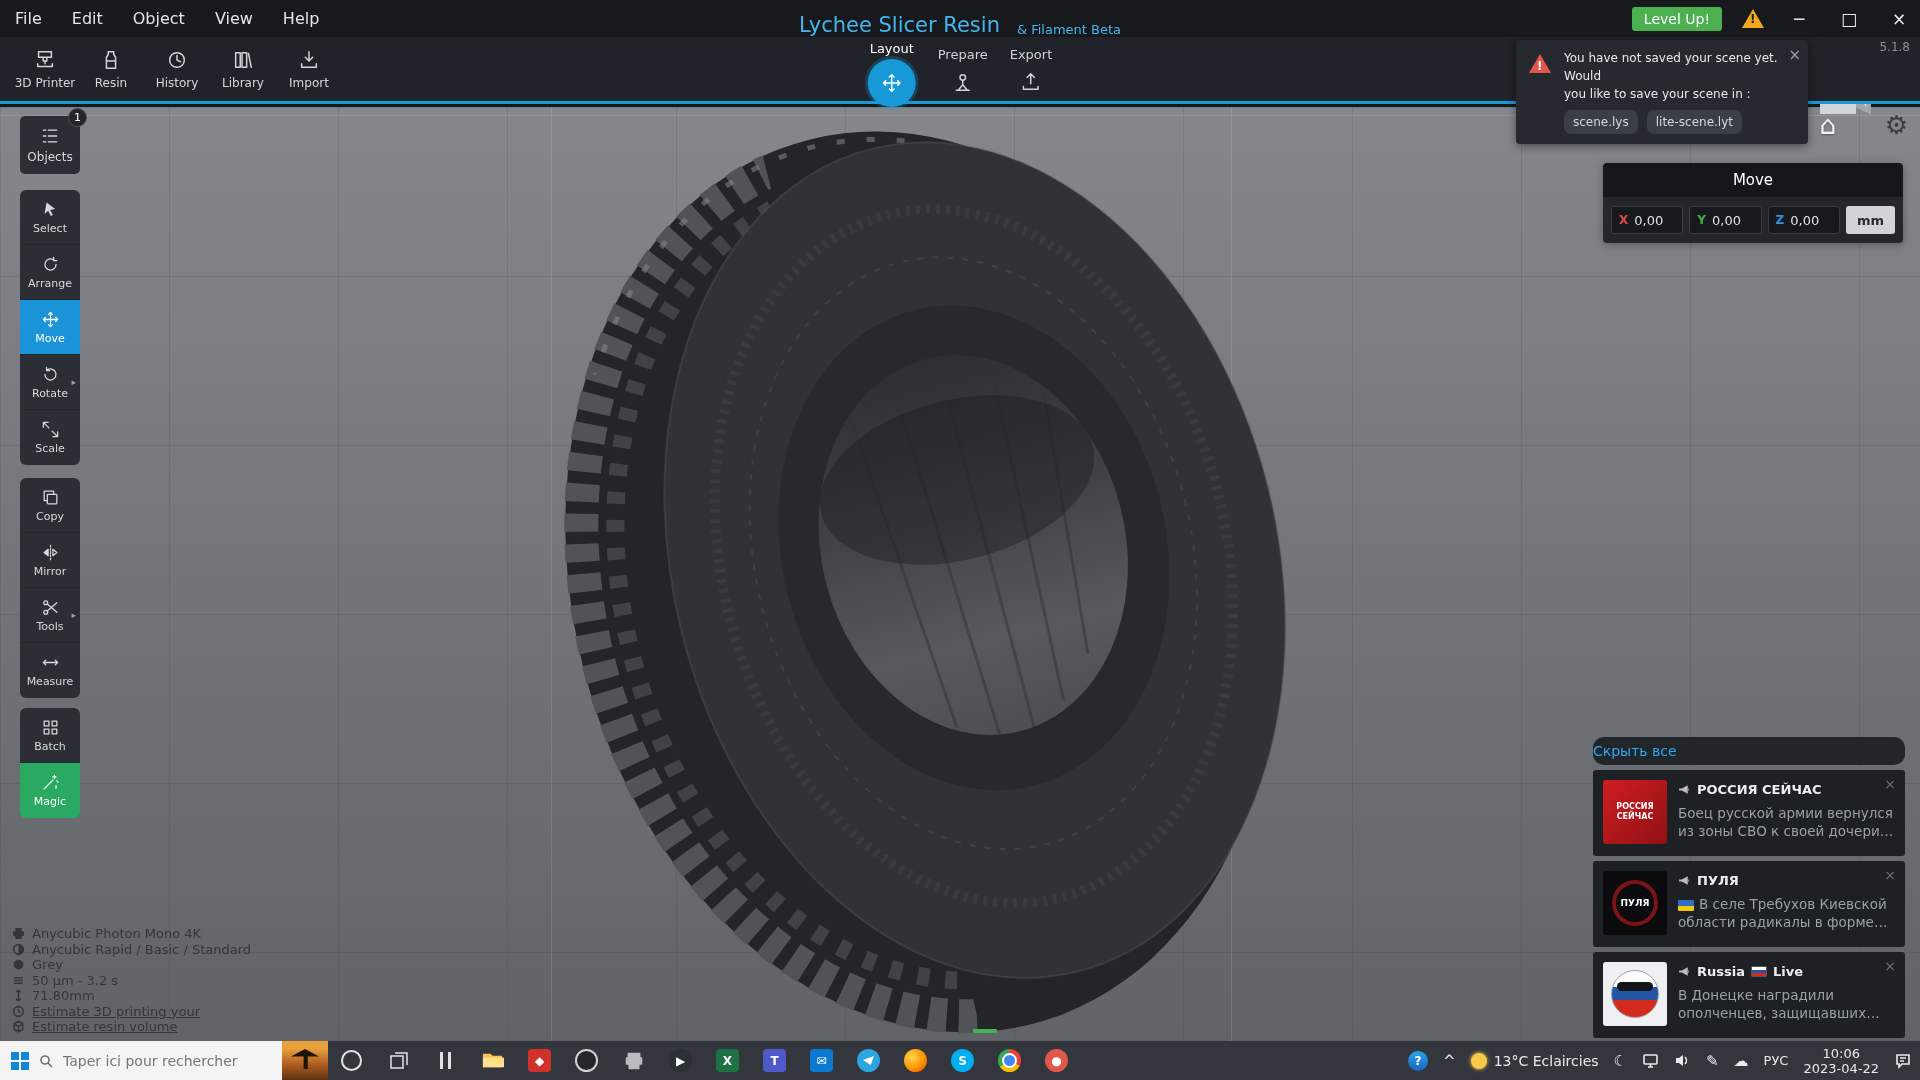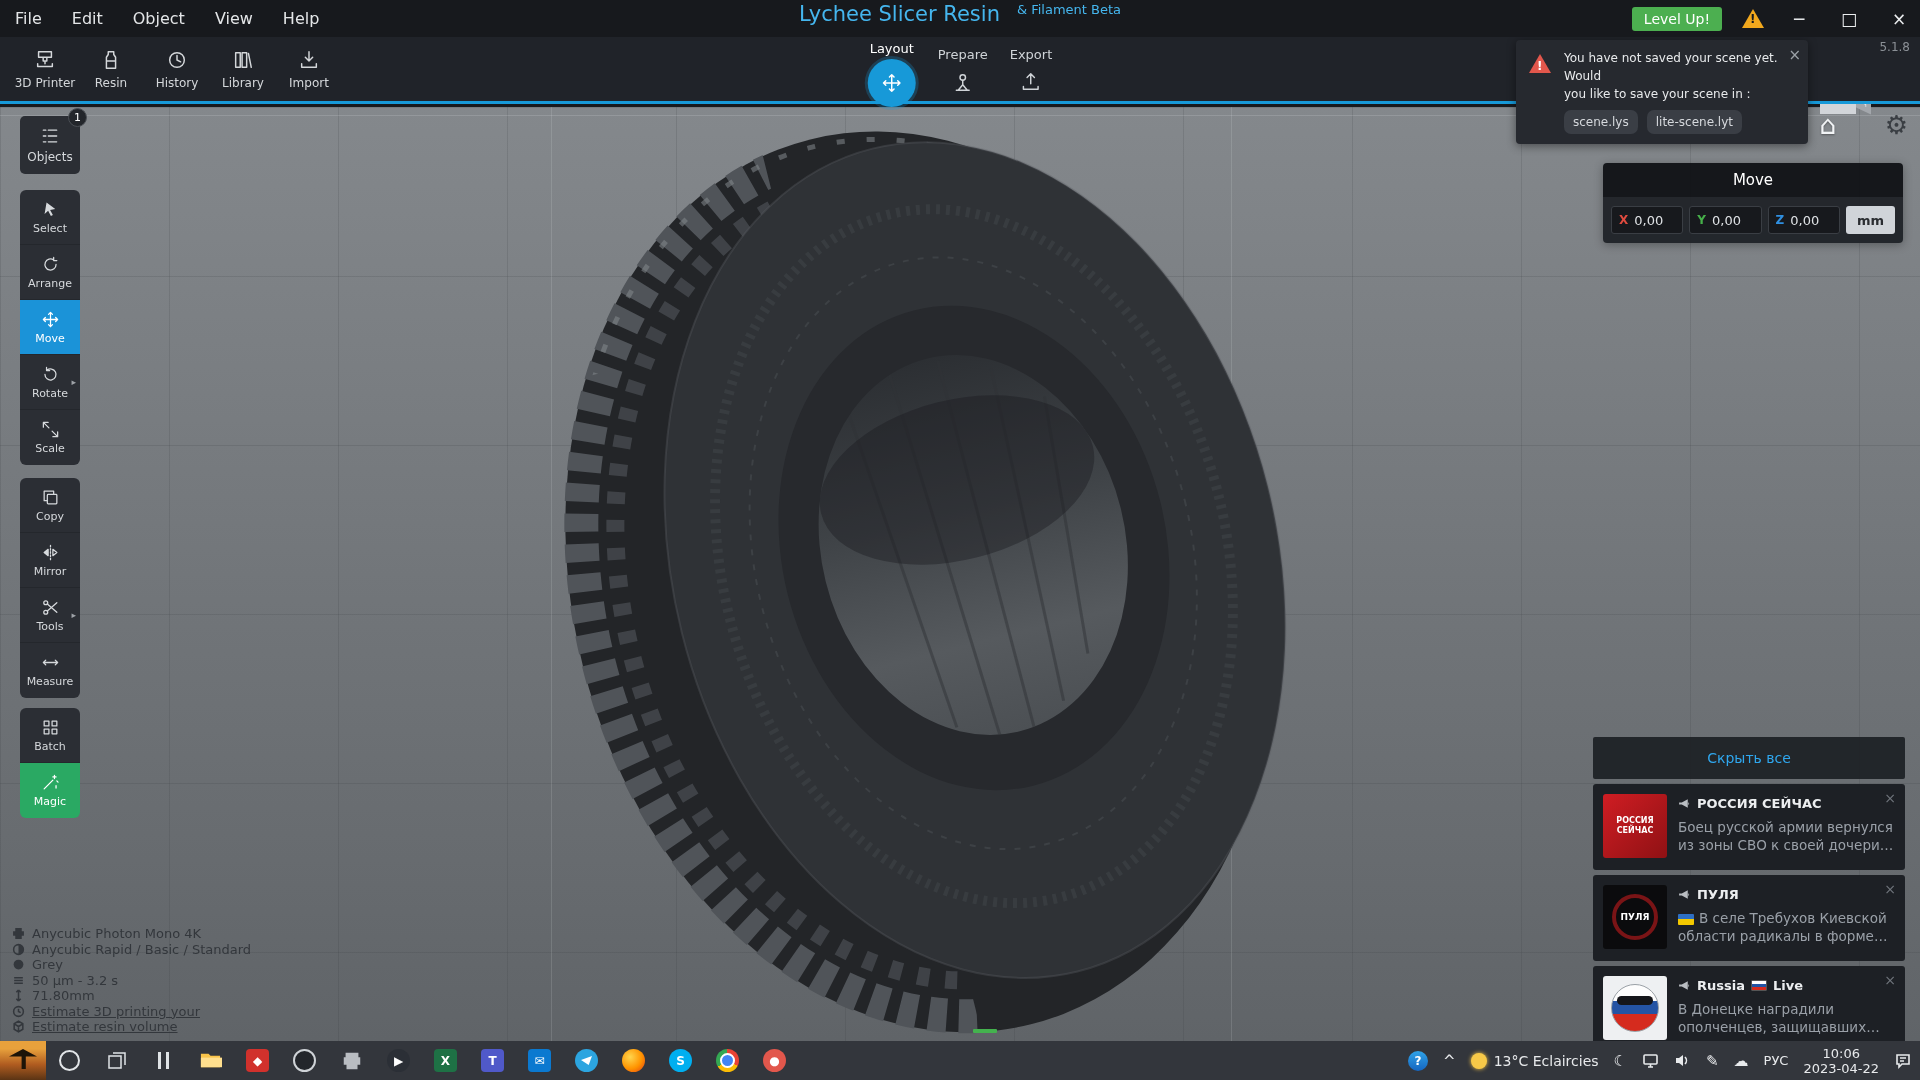--- a/index.html
+++ b/index.html
@@ -4,21 +4,21 @@
 <style>
   *{margin:0;padding:0;box-sizing:border-box}
   html,body{width:1920px;height:1080px;overflow:hidden;font-family:"DejaVu Sans","Liberation Sans",sans-serif;background:#17191d;position:relative;color:#e8eaec}
   svg{display:block}
   .ico{width:22px;height:22px;stroke:currentColor;fill:none;stroke-width:1.6;stroke-linecap:round;stroke-linejoin:round}
   .ico12{width:13px;height:13px}
 
   
   .menubar{position:absolute;top:0;left:0;right:0;height:37px;background:#17191d;display:flex;align-items:center;z-index:70}
   .menu-item{color:#e4e6e8;font-size:16px;padding:0 15px;height:100%;display:flex;align-items:center;cursor:default}
-  .app-title{position:absolute;left:50%;top:0;height:37px;transform:translateX(-50%);display:flex;align-items:flex-start;gap:17px;color:#45b6ee;white-space:nowrap;padding-top:2px}
+  .app-title{position:absolute;left:50%;top:0;height:37px;transform:translateX(-50%);display:flex;align-items:flex-end;gap:17px;color:#45b6ee;white-space:nowrap;padding-top:11px}
   .title-main{font-size:21px}
   .title-suffix{font-size:13px}
   .menubar-right{position:absolute;right:6px;top:0;height:37px;display:flex;align-items:center;gap:20px}
   .level-up{background:#4caf50;color:#fff;font-size:14px;font-weight:normal;padding:4px 12px;border-radius:3px;cursor:pointer}
   .tri{width:0;height:0;border-left:11px solid transparent;border-right:11px solid transparent;border-bottom:19px solid #f2a81d;position:relative}
   .tri:after{content:"!";position:absolute;left:-3px;top:3px;font-size:12px;font-weight:bold;color:#17191d}
   .win-btn{color:#eceef0;font-size:17px;width:30px;text-align:center;cursor:pointer}
   .version{position:absolute;top:40px;right:10px;color:#8b9096;font-size:12px;z-index:75}
 
   
@@ -90,21 +90,21 @@
 
   
   .status{position:absolute;left:12px;top:926px;z-index:40;color:#33373c;font-size:13px}
   .status-row{display:flex;align-items:center;gap:7px;height:15.5px}
   .status-row svg{stroke:#33373c;fill:none;stroke-width:1.4}
   .status-row .fillico{fill:#33373c;stroke:none}
   .status-row.link span{text-decoration:underline;cursor:pointer}
 
   
   .news{position:absolute;right:15px;width:312px;top:737px;z-index:45}
-  .news-header{background:rgba(28,31,36,.92);text-align:center;padding:13px 0;color:#2fa7ef;font-size:14px;border-radius:2px;cursor:pointer}
+  .news-header{background:rgba(28,31,36,.92);padding:6px 0;color:#2fa7ef;font-size:14px;border-radius:11px;cursor:pointer}
   .news-card{position:relative;background:#1d2025;margin-top:5px;border-radius:3px;padding:10px;display:flex;gap:11px;height:86px;cursor:pointer}
   .news-thumb{width:64px;height:64px;border-radius:3px;flex:none;overflow:hidden;position:relative}
   .thumb-rs{background:linear-gradient(135deg,#d01d23,#8f1114);display:flex;align-items:center;justify-content:center;text-align:center;color:#fff;font-size:8px;font-weight:bold;line-height:1.3;padding:3px}
   .thumb-pulya{background:#0b0b0d;display:flex;align-items:center;justify-content:center}
   .pulya-ring{width:46px;height:46px;border-radius:50%;border:4px solid #7a1416;display:flex;align-items:center;justify-content:center;color:#fff;font-size:9px;font-weight:bold}
   .thumb-ru{background:#eef0f2;display:flex;align-items:center;justify-content:center}
   .ru-ball{width:48px;height:48px;border-radius:50%;background:linear-gradient(#fdfdfd 34%,#2454a4 34% 62%,#d52b1e 62%);border:1px solid #9aa0a6;position:relative}
   .ru-glasses{position:absolute;top:11px;left:5px;right:5px;height:9px;background:#15161a;border-radius:5px}
   .news-content{flex:1;min-width:0}
   .news-src{display:flex;align-items:center;gap:6px;color:#eceef0;font-size:13px;font-weight:bold;margin-top:2px}
@@ -506,20 +506,33 @@
         <span class="flag flag-ru"></span>
         <span>Live</span>
       </div>
       <div class="news-text">В Донецке наградили ополченцев, защищавших Дон...</div>
     </div>
     <div class="news-close">×</div>
   </div>
 </div>
 
 <div class="taskbar">
+  <div class="search-box">
+    <div class="win-logo">
+        <span></span>
+        <span></span>
+        <span></span>
+        <span></span>
+      </div>
+    <svg width="14" height="14" viewBox="0 0 14 14" style="stroke:#6b6f75;fill:none;stroke-width:1.6">
+        <circle cx="6" cy="6" r="4"></circle>
+        <path d="M9 9l4 4"></path>
+      </svg>
+    <input type="text" placeholder="Taper ici pour rechercher" style="">
+  </div>
   <div class="widget-thumb">
       <div class="tree"></div>
     </div>
 
   <div class="tb-icons">
     <div class="tb-app">
         <div class="ic-cortana"></div>
       </div>
     <div class="tb-app">
       <svg width="20" height="20" viewBox="0 0 20 20" style="stroke:#dfe3e6;fill:none;stroke-width:1.5">

